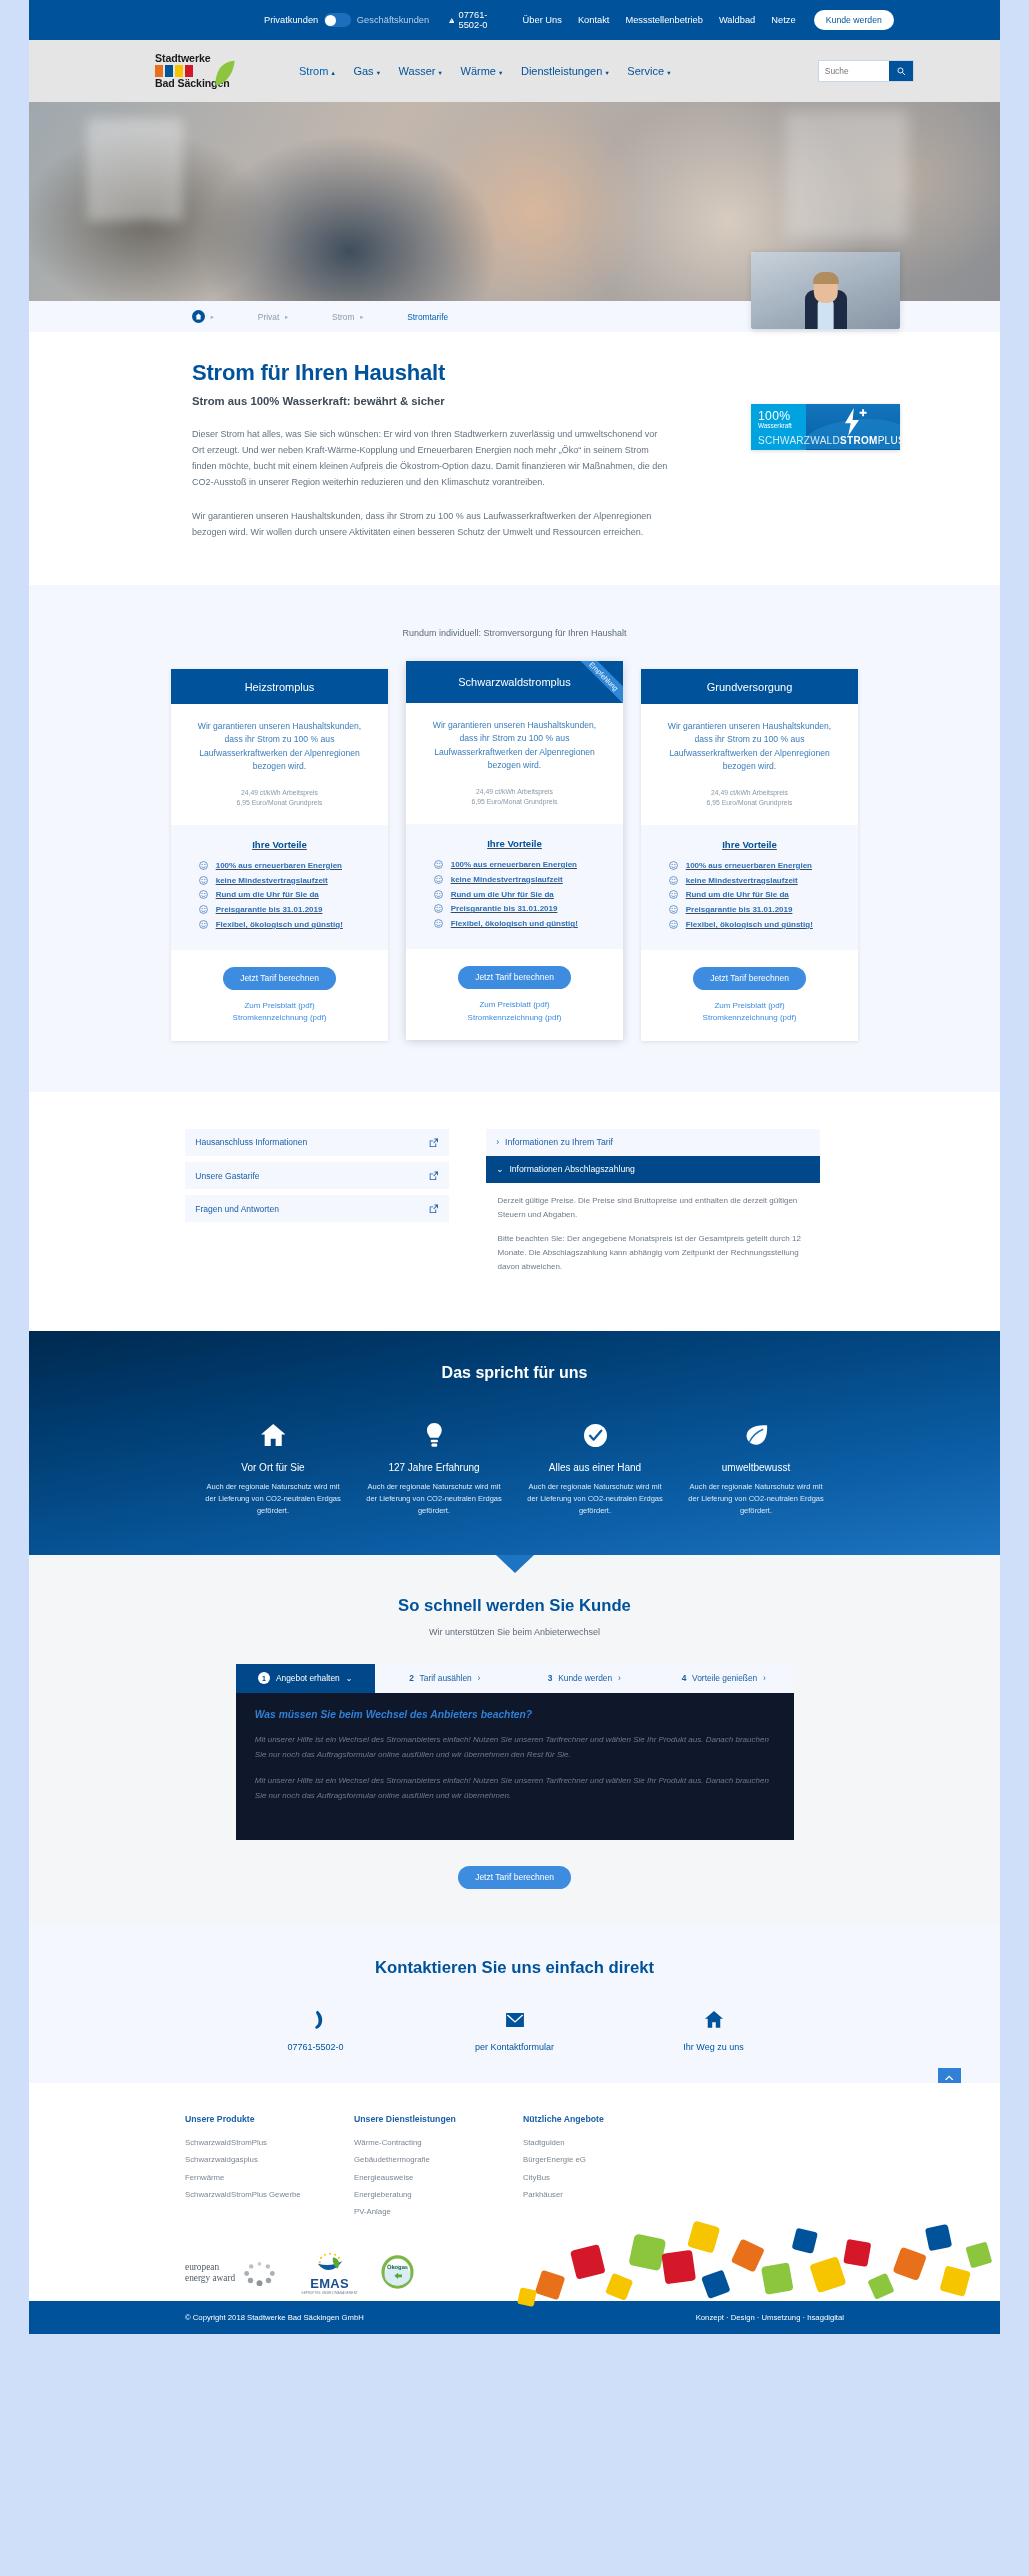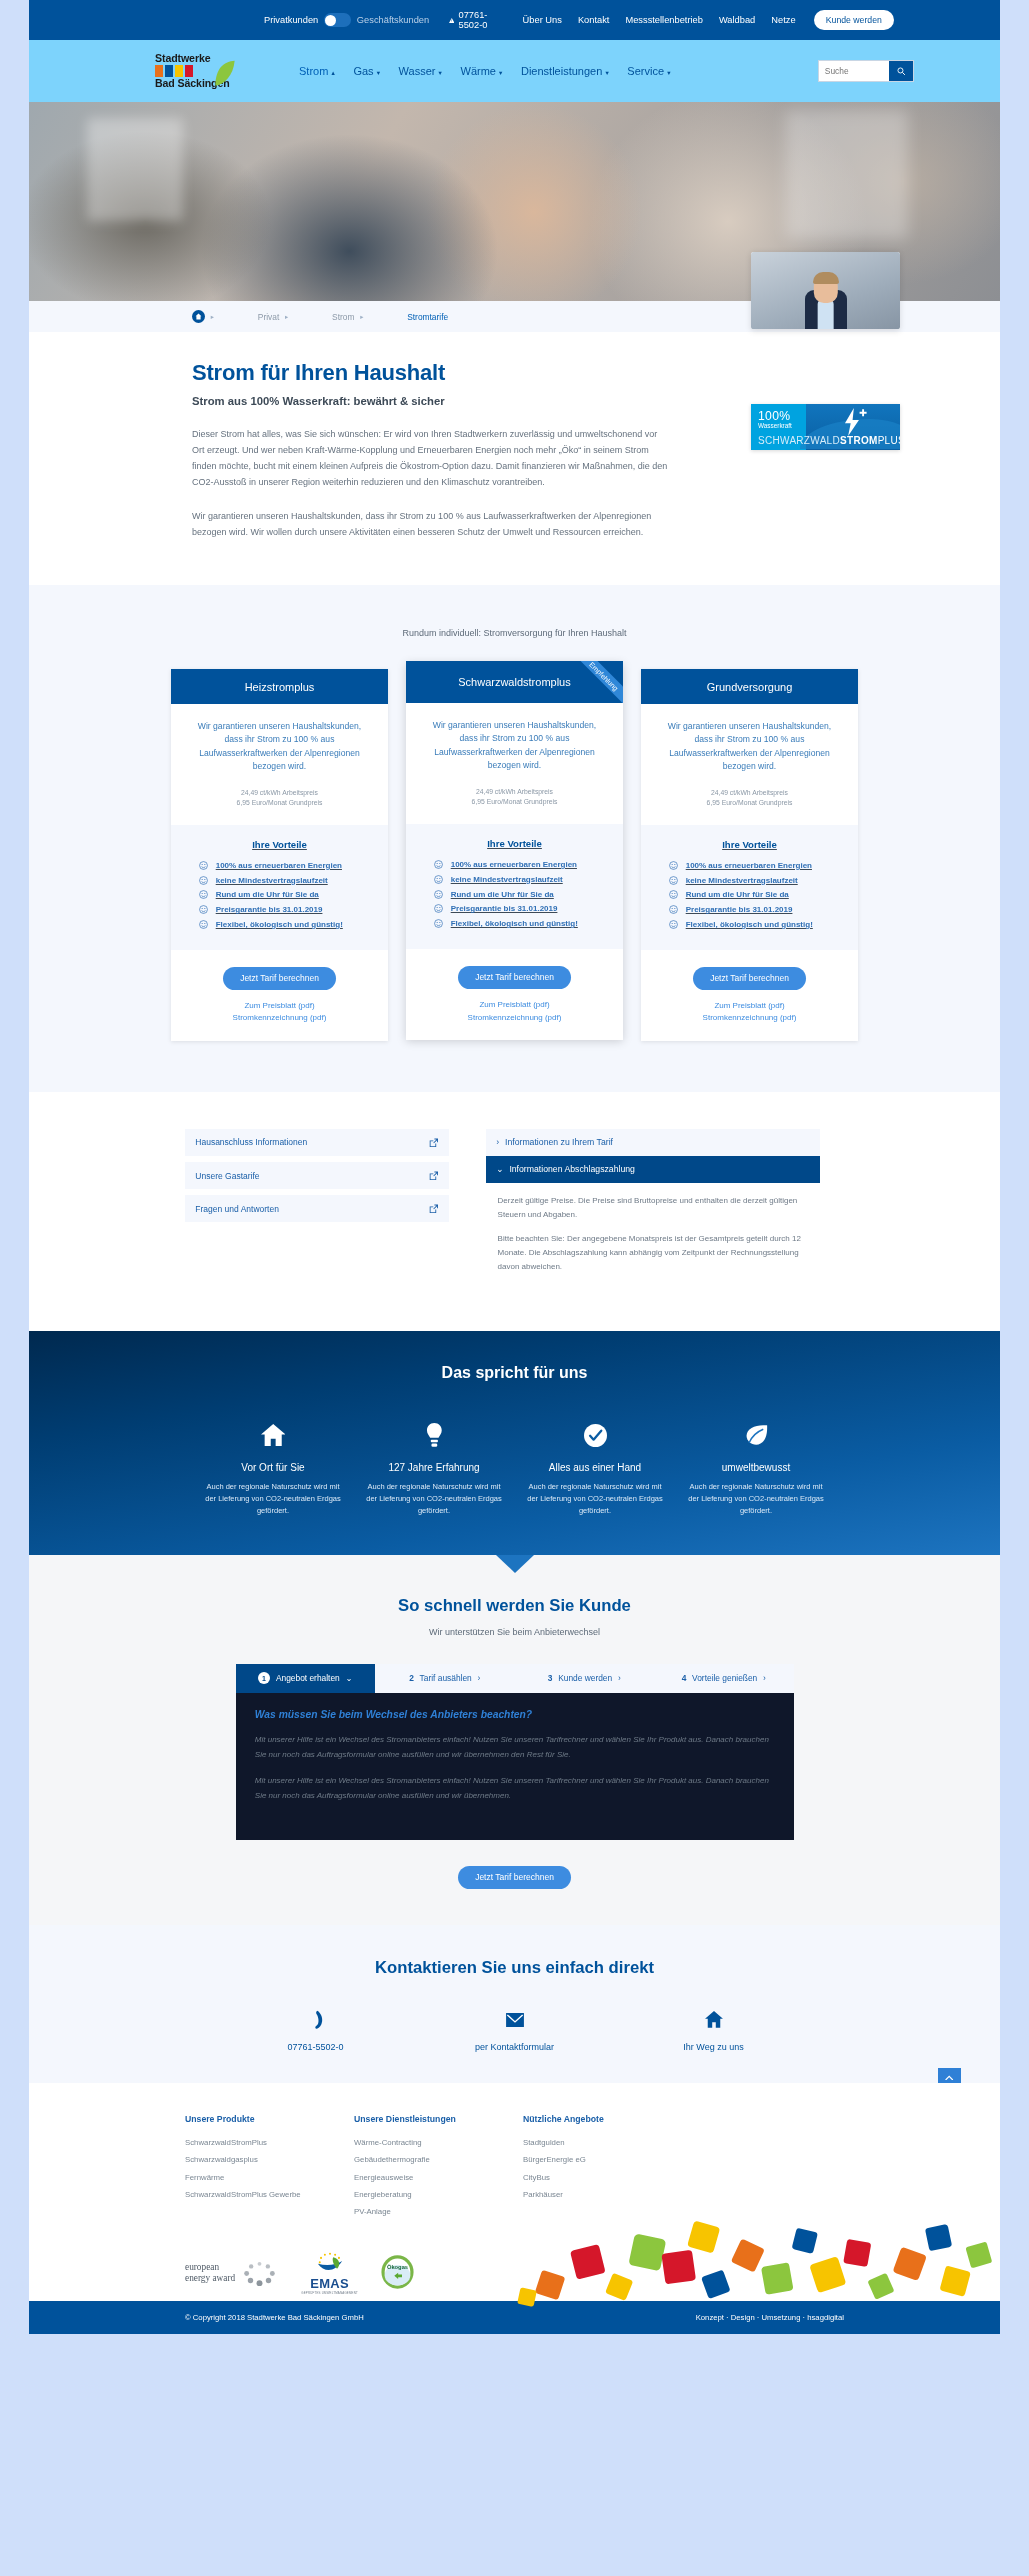--- a/index.html
+++ b/index.html
@@ -38,21 +38,21 @@
   .warn-ico { width:9.6px; height:9px; display:block; }
   .topnav { display:flex; align-items:center; gap:16px; margin-left: 31px; font-size:9.3px;}
   .topnav a { color:#fff; text-decoration:none; white-space: nowrap; }
   .kunde-btn {
     margin-left: 18px;
     background:#fff; color:#00529b; border-radius:11px;
     padding: 5.1px 12.2px; font-size: 8.7px; white-space: nowrap;
   }
 
   
-  .header { height: 62px; display:flex; align-items:center; background:#7dd3fc;padding-left:40px;}
+  .header { height: 62px; display:flex; align-items:center; background:#e5e5e5;padding-left:40px;}
   .header-inner { width:759px; margin:0 auto; display:flex; align-items:center; }
   .logo { display:flex; flex-direction:column; width:109px; position:relative; }
   .logo .l1, .logo .l2 { color:#1a1a1a; font-weight:700; font-size:10.6px; line-height:11px; letter-spacing:-0.1px;}
   .logo .bars { display:flex; gap:1.6px; margin:1.3px 0; }
   .logo .bars i { width:8.4px; height:12.2px; display:block; }
   .logo-leaf { position:absolute; left:59px; top:7px; }
   .mainnav { display:flex; align-items:center; gap: 17.4px; margin-left: 35px;}
   .mainnav .item { color:#00529b; font-size:11px; position:relative; white-space:nowrap;}
   .mainnav .item.active { color:#0060b6; }
   .caret { font-size:5.8px; margin-left:1.9px; color:#00529b; }

